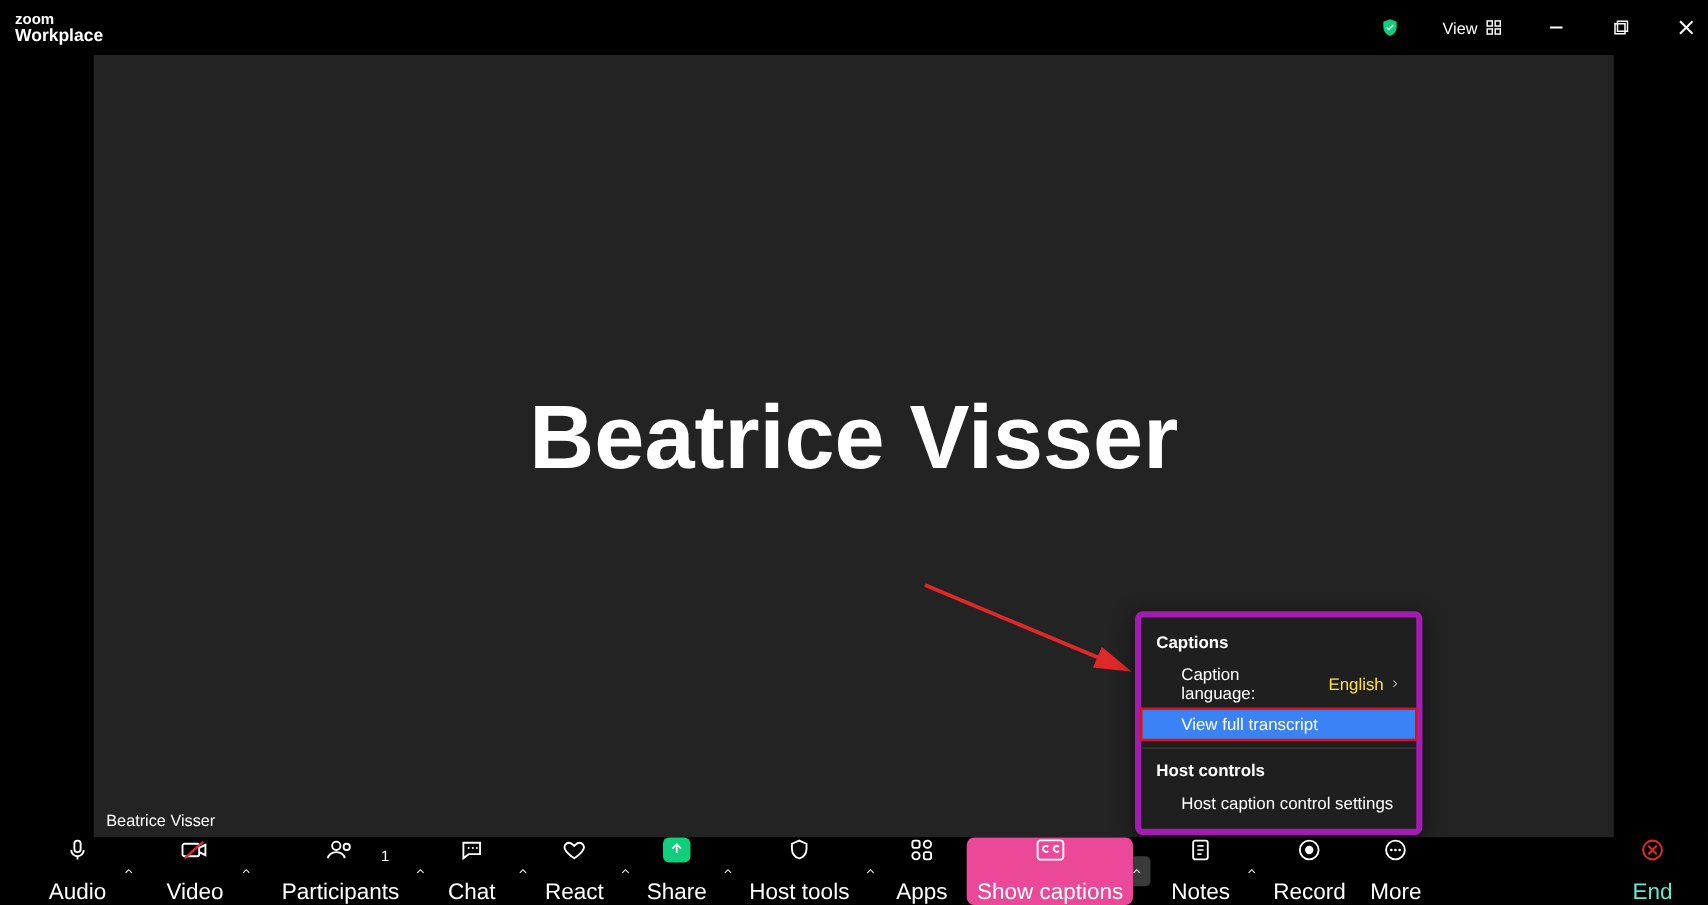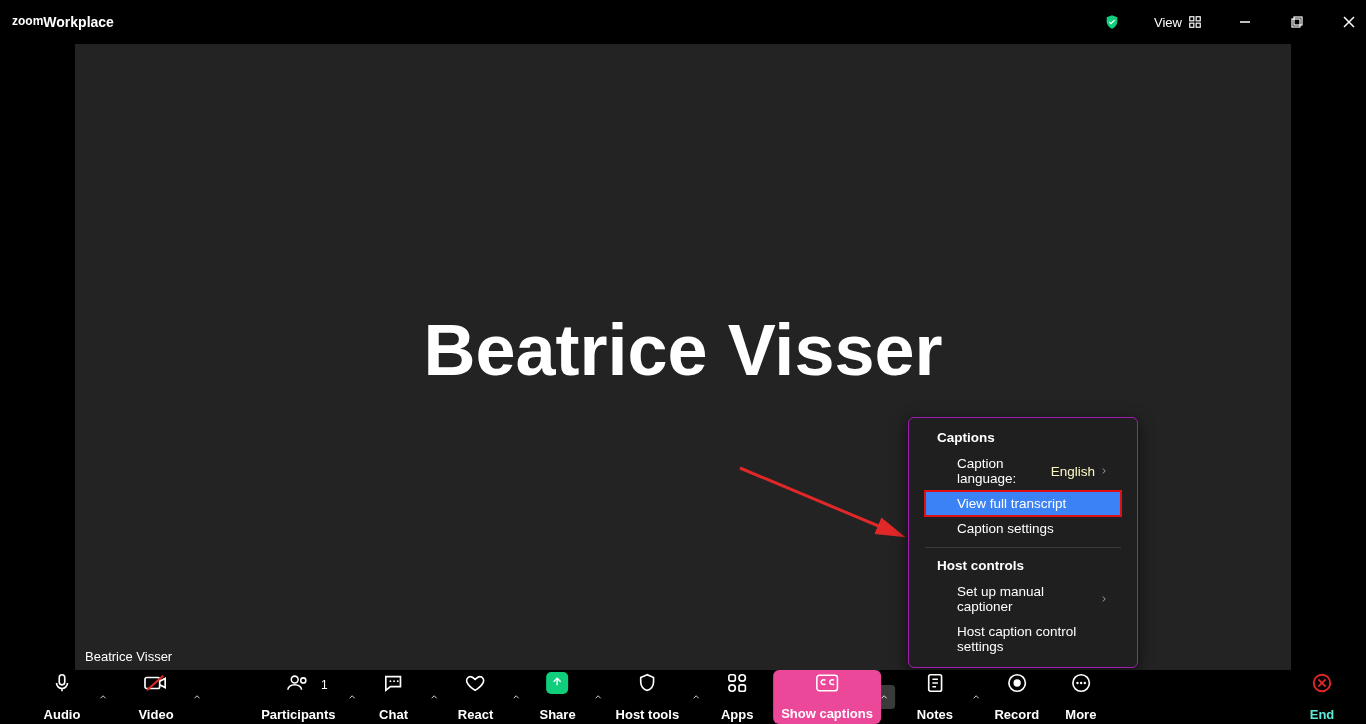--- a/index.html
+++ b/index.html
@@ -1,44 +1,44 @@
 <!DOCTYPE html>
 <html><head>
 <meta charset="utf-8">
 <style>
   * { margin:0; padding:0; box-sizing:border-box; }
   html,body { width:1366px; height:724px; background:#000; font-family:"Segoe UI",Arial,sans-serif; color:#fff; overflow:hidden; }
   .titlebar { height:44px; background:#000; display:flex; align-items:center; padding:0 8px; position:relative; }
-  .logo { display:flex; line-height:1; margin-left:4px; }
+  .logo { display:flex; flex-direction:column; line-height:1; margin-left:4px; }
   .logo-zoom { font-size:12px; font-weight:700; letter-spacing:0px; }
   .logo-wp { font-size:14px; font-weight:700; letter-spacing:0px; }
   .titlebar-right { position:absolute; right:8px; top:0; height:44px; display:flex; align-items:center; gap:34px; }
   .win-btn { width:18px; height:18px; display:flex; align-items:center; justify-content:center; cursor:pointer; }
   .shield { width:16px; height:16px; }
   .view-btn { display:flex; align-items:center; gap:6px; font-size:13px; cursor:pointer; }
   .main { position:absolute; top:44px; left:75px; right:75px; bottom:54px; background:#232323; }
   .center-name { position:absolute; top:50%; left:50%; transform:translate(-50%,-58%); font-size:72px; font-weight:700; white-space:nowrap; }
   .nametag { position:absolute; left:4px; bottom:4px; background:rgba(0,0,0,0.0); padding:2px 6px; font-size:13px; }
   .annot-arrow { position:absolute; pointer-events:none; }
   .toolbar { position:absolute; left:0; right:0; bottom:0; height:54px; background:#000; display:flex; align-items:center; }
   .tb-cluster-left { display:flex; align-items:center; margin-left:30px; gap:0; }
   .tb-cluster-center { display:flex; align-items:center; position:absolute; left:50%; transform:translateX(-50%); gap:0; }
   .tb-cluster-right { display:flex; align-items:center; margin-left:auto; margin-right:12px; }
   .tb-btn { display:flex; flex-direction:column; align-items:center; justify-content:center; min-width:64px; height:54px; padding:0 8px; cursor:pointer; position:relative; }
-  .tb-btn .lbl { font-size:13px; margin-top:13px; font-weight:700; white-space:nowrap; }
+  .tb-btn .lbl { font-size:18px; margin-top:13px; font-weight:400; white-space:nowrap; }
   .tb-btn.wide { min-width:88px; }
   .tb-caret { width:18px; display:flex; align-items:center; justify-content:center; cursor:pointer; height:54px; }
   .tb-caret.boxed { background:#3a3a3a; border-radius:4px; height:24px; width:22px; align-self:center; margin-left:-8px; }
   .badge-count { position:absolute; top:8px; right:16px; font-size:12px; }
   .end-btn .lbl { color:#5eead4; }
   .share-icon-box { width:22px; height:22px; background:#0fce7c; border-radius:5px; display:flex; align-items:center; justify-content:center; }
-  .popup { position:absolute; right:228px; bottom:56px; width:230px; background:#1f1f1f; border:1px solid #a21caf; border-radius:6px; padding:8px 16px; font-size:13.5px; box-shadow:0 4px 16px rgba(0,0,0,.6); }
+  .popup { position:absolute; right:228px; bottom:56px; width:230px; background:#1f1f1f; border:5px solid #a21caf; border-radius:6px; padding:8px 0; font-size:13.5px; box-shadow:0 4px 16px rgba(0,0,0,.6); }
   .popup-title { font-weight:700; padding:4px 12px 6px; }
   .popup-item { display:flex; align-items:center; padding:5px 12px 5px 32px; cursor:pointer; position:relative;gap:20px; }
-  .popup-item .right { margin-left:auto; color:#fef9c3; display:flex; align-items:center; gap:4px; }
+  .popup-item .right { margin-left:auto; color:#fde047; display:flex; align-items:center; gap:4px; }
   .popup-item.hl { background:#3b82f6; }
   .popup-item.hl-outline { outline:2px solid #d11; outline-offset:-1px; }
   .popup-sep { height:1px; background:#3a3a3a; margin:6px 0; }
   .chev { width:10px; height:10px; }
   svg { display:block; }
 </style>
 </head>
 <body>
 
 <div class="titlebar">
@@ -103,33 +103,22 @@
     <span class="right">
       <span>English</span>
       <svg class="chev" viewBox="0 0 24 24">
           <path d="m9 6 6 6-6 6" fill="none" stroke="#bdbdbd" stroke-width="2"></path>
         </svg>
     </span>
   </div>
   <div class="popup-item hl hl-outline">
     <span>View full transcript</span>
   </div>
-  <div class="popup-item">
-    <span>Caption settings</span>
-  </div>
   <div class="popup-sep"></div>
   <div class="popup-title">Host controls</div>
-  <div class="popup-item">
-    <span>Set up manual captioner</span>
-    <span class="right">
-        <svg class="chev" viewBox="0 0 24 24">
-          <path d="m9 6 6 6-6 6" fill="none" stroke="#bdbdbd" stroke-width="2"></path>
-        </svg>
-      </span>
-  </div>
   <div class="popup-item">
     <span>Host caption control settings</span>
   </div>
 </div>
 
 <div class="toolbar">
 
   <div class="tb-cluster-left">
     <div class="tb-btn">
       <svg width="22" height="22" viewBox="0 0 24 24">

